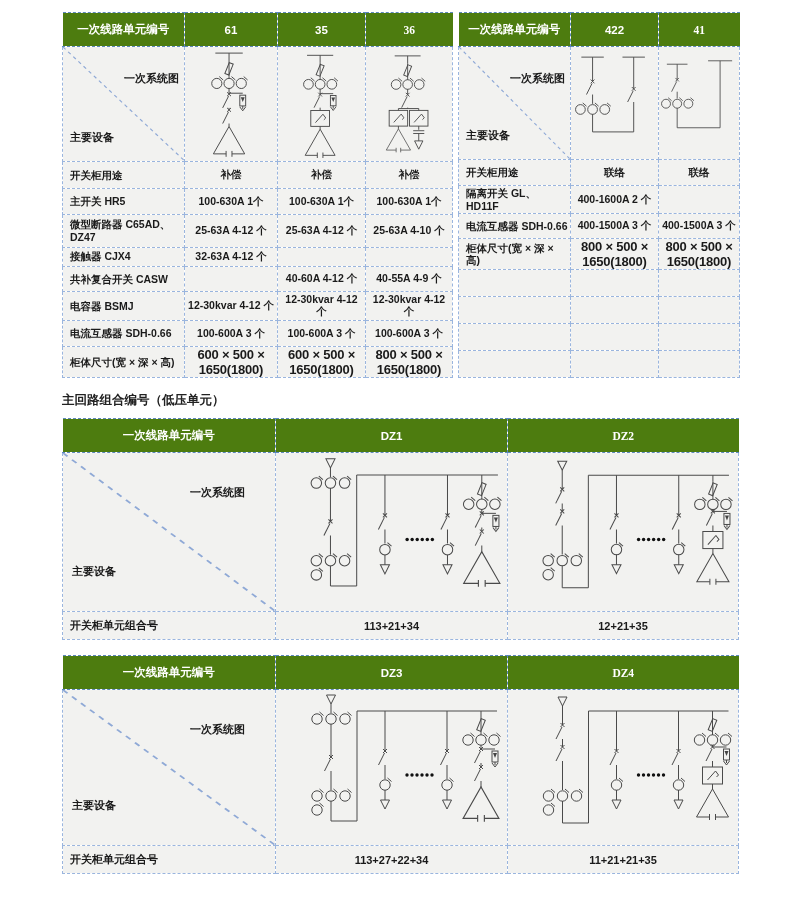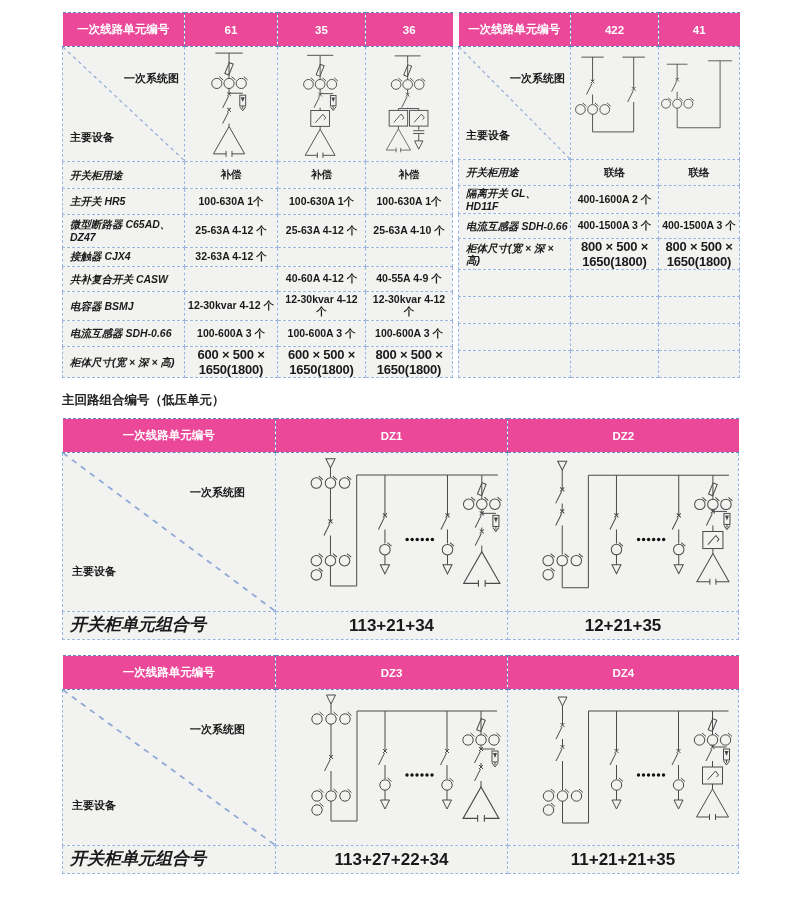--- a/index.html
+++ b/index.html
@@ -4,42 +4,42 @@
 <style>
   html,body{margin:0;padding:0;background:#fff;}
   body{width:800px;height:908px;overflow:hidden;
        font-family:"Liberation Sans","DejaVu Sans",sans-serif;color:#151515;}
   .sheet{position:relative;width:676px;margin:0 62px;padding-top:12px;}
   
   table{border-collapse:collapse;table-layout:fixed;}
   td,th{box-sizing:border-box;overflow:hidden;}
   td{border:1px dashed #9ab5de;background:#f2f2f0;font-size:10.5px;font-weight:bold;
      text-align:center;padding:1px 2px;color:#1a1a1a;}
-  th{background:#ec4899;color:#fff;font-size:11.5px;font-weight:bold;height:34px;
+  th{background:#4d7c0f;color:#fff;font-size:11.5px;font-weight:bold;height:34px;
      border:1px dashed #5d88bd;}
-  th:first-child{border-left:none;} th:last-child{border-right:none;}
-  td.lbl{text-align:left;padding-left:7px;line-height:1.2;font-style:italic;}
+  th:first-child{border-left:none;} th:last-child{border-right:none;font-family:Liberation Serif, serif;}
+  td.lbl{text-align:left;padding-left:7px;line-height:1.2;}
   td.dim{font-size:13px;letter-spacing:-0.2px;padding:0;}
   
   td.corner{position:relative;padding:0;}
   .corner svg.diag{position:absolute;left:0;top:0;width:100%;height:100%;}
   .corner .sys{position:absolute;font-size:11px;font-weight:bold;}
   .corner .equip{position:absolute;font-size:11px;font-weight:bold;}
   .topcorner .sys{top:24px;right:5px;}
   .topcorner .equip{bottom:16px;left:7px;}
   .dzcorner .sys{top:32px;right:30px;}
   .dzcorner .equip{bottom:32px;left:9px;}
   td.diagcell{height:112px;vertical-align:middle;padding:0;}
   
   .tophalves{display:flex;gap:5px;}
   .section-title{font-size:12.5px;font-weight:bold;color:#222;margin:14px 0 9px 0;}
   .dztable{margin-bottom:15px;}
   .dztable td.diagcell{height:159px;}
   .dz2 td.diagcell{height:156px;}
-  .comborow td{height:28px;font-size:17px;}
+  .comborow td{height:28px;font-size:11px;}
   
   .cx{stroke:#4a4a4a;stroke-width:1;fill:none;}
   .hiddefs{position:absolute;width:0;height:0;overflow:hidden;}
 </style>
 </head>
 <body>
 
 <svg class="hiddefs" aria-hidden="true">
   <defs>
     <g id="ct">

